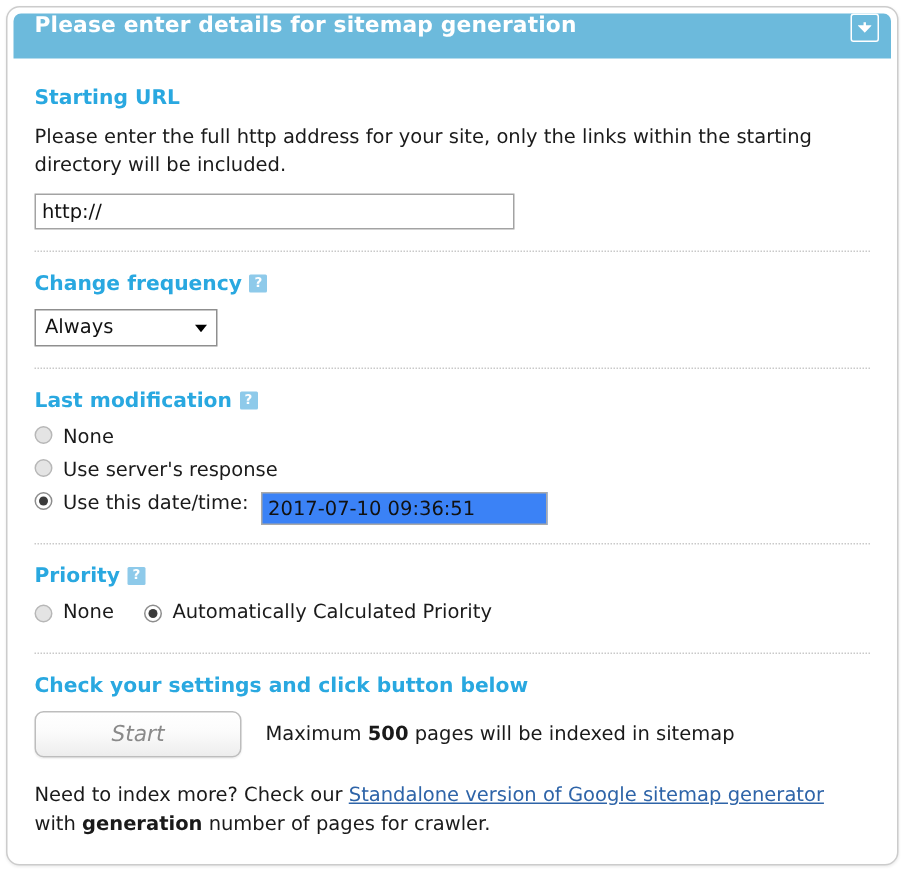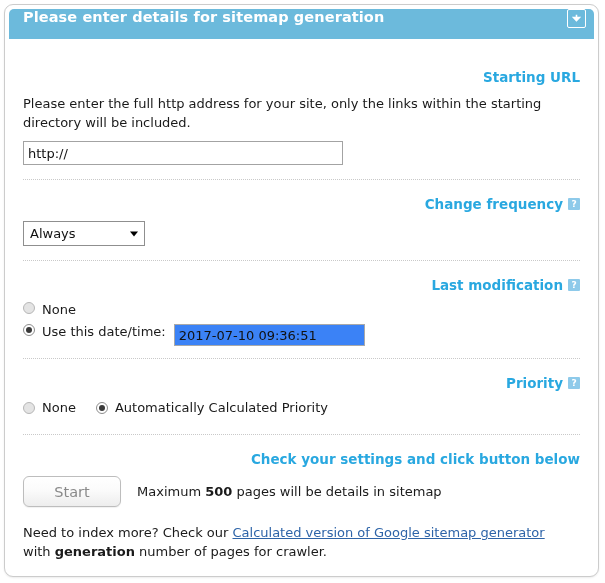--- a/index.html
+++ b/index.html
@@ -65,25 +65,24 @@
 
   
   #panel-body {
     padding: 14px 18px 0 18px;
   }
 
   .section-heading {
     color: #29a8e0;
     font-weight: bold;
     font-size: 13.5px;
-    margin: 16px 0 9px 0;
+    margin: 4px 0 9px 0;
     display: flex;
     align-items: center;
     gap: 5px;
-    justify-content: flex-end;
   }
   .help-badge {
     display: inline-flex;
     align-items: center;
     justify-content: center;
     width: 12px;
     height: 12px;
     background: #8ecaea;
     color: #ffffff;
     font-size: 9px;
@@ -208,33 +207,34 @@
   .gap-right { margin-right: 20px; }
 
   
   .start-row {
     display: flex;
     align-items: center;
     margin-top: 2px;
   }
   .start-button {
     box-sizing: border-box;
-    width: 98px;
+    width: 138px;
     height: 31px;
     border: 1px solid #bdbdbd;
     border-radius: 6px;
     background: linear-gradient(to bottom, #ffffff 0%, #fbfbfb 45%, #ededed 100%);
     color: #8a8a8a;
     font-size: 14.5px;
     font-family: "DejaVu Sans", "Liberation Sans", sans-serif;
     display: flex;
     align-items: center;
     justify-content: center;
     cursor: pointer;
     box-shadow: 0 1px 1px rgba(0,0,0,0.06);
+    font-style: italic;
   }
   .start-note {
     margin-left: 16px;
     font-size: 13px;
     color: #1a1a1a;
     white-space: nowrap;
   }
   .start-note b { font-weight: bold; }
 
   
@@ -296,20 +296,24 @@
       <div class="section-heading">
         <span>Last modification</span>
         <span class="help-badge">?</span>
       </div>
 
       <div class="radio-row">
         <span class="radio"></span>
         <span class="radio-label">None</span>
       </div>
 
+      <div class="radio-row">
+        <span class="radio"></span>
+        <span class="radio-label">Use server's response</span>
+      </div>
 
       <div class="radio-row">
         <span class="radio checked"></span>
         <span class="radio-label">Use this date/time:</span>
         <input class="date-input" type="text" value="2017-07-10 09:36:51" style="">
       </div>
     </div>
 
     <hr class="separator">
 
@@ -333,20 +337,20 @@
     <hr class="separator">
 
     <div>
       <div class="section-heading">
         <span>Check your settings and click button below</span>
       </div>
       <div class="start-row">
         <div class="start-button">
           <span>Start</span>
         </div>
-        <div class="start-note"><span>Maximum </span><b>500</b><span> pages will be details in sitemap</span></div>
-      </div>
-
-      <p class="footer-text"><span>Need to index more? Check our </span><a href="#">Calculated version of Google sitemap generator</a><span> with </span><b>generation</b><span> number of pages for crawler.</span></p>
+        <div class="start-note"><span>Maximum </span><b>500</b><span> pages will be indexed in sitemap</span></div>
+      </div>
+
+      <p class="footer-text"><span>Need to index more? Check our </span><a href="#">Standalone version of Google sitemap generator</a><span> with </span><b>generation</b><span> number of pages for crawler.</span></p>
     </div>
 
   </div>
 </div>
 
 </body></html>

